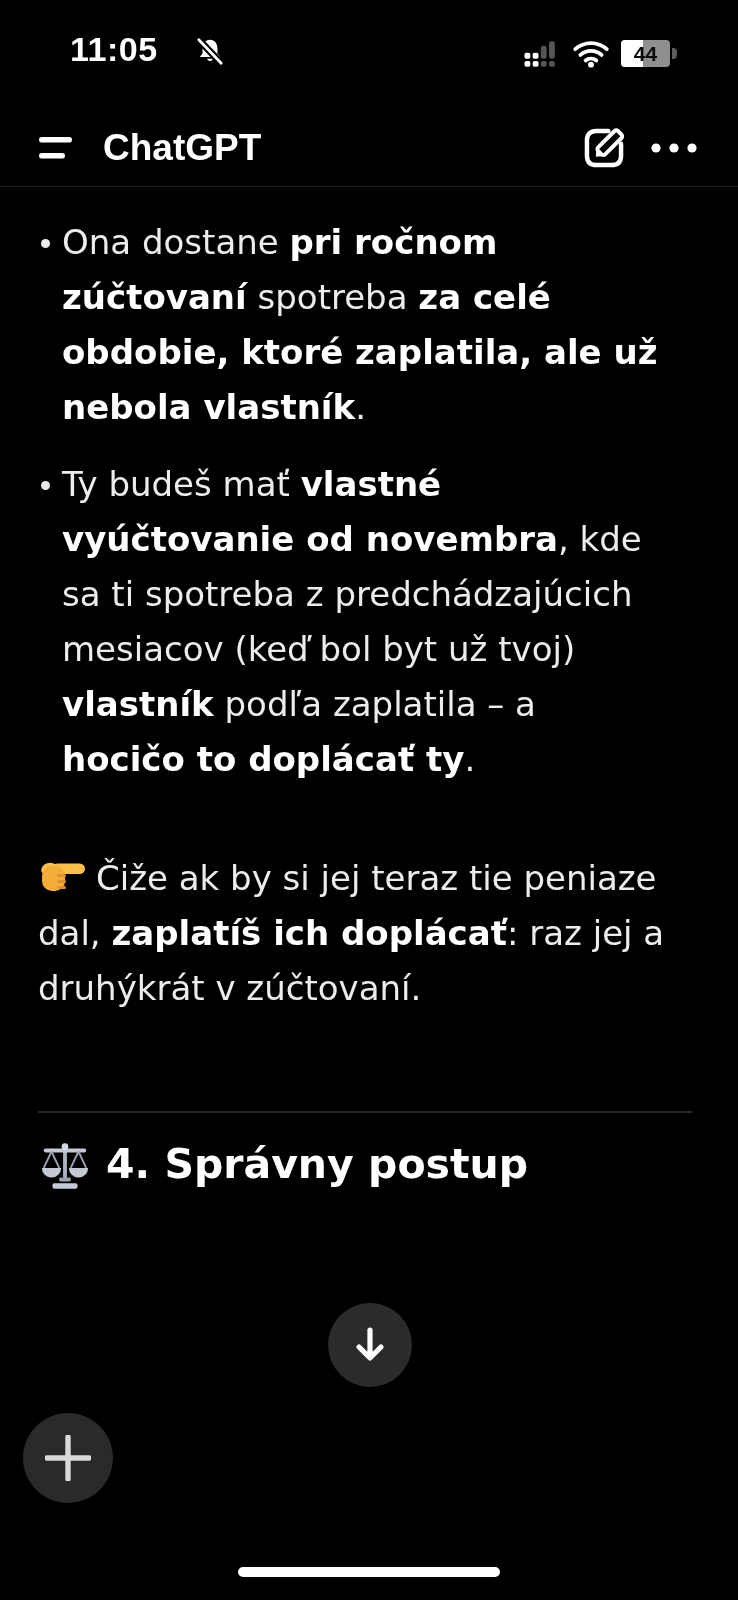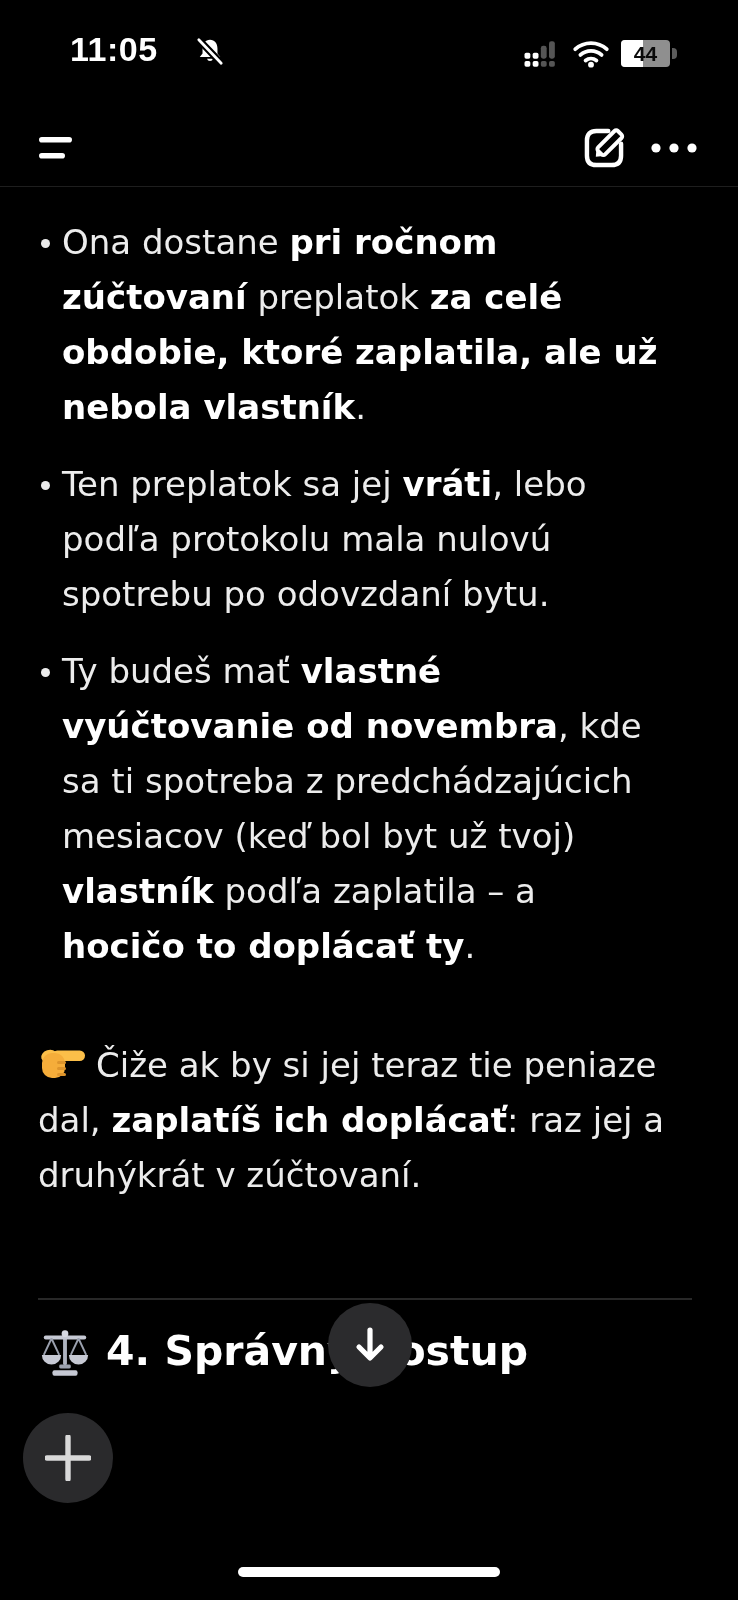--- a/index.html
+++ b/index.html
@@ -111,20 +111,21 @@
     <span class="sb-batt-nub"></span>
   </div>
 
   <div class="header">
     <button class="menu-btn">
       <svg viewBox="0 0 34 24" width="34" height="24">
         <rect x="0" y="1" width="33" height="5.6" rx="2.8" fill="#fff"></rect>
         <rect x="0" y="17" width="26" height="5.6" rx="2.8" fill="#fff"></rect>
       </svg>
     </button>
+    <div class="header-title">ChatGPT</div>
     <button class="compose-btn">
       <svg viewBox="0 0 34 34" width="58" height="58">
         <path d="M19.5 7 H12.5 C8.9 7 7 8.9 7 12.5 v9 C7 25.1 8.9 27 12.5 27 h9 c3.6 0 5.5 -1.9 5.5 -5.5 v-7" fill="none" stroke="#fff" stroke-width="2.6" stroke-linecap="round"></path>
         <line x1="14.6" y1="19.8" x2="26.2" y2="8.0" stroke="#000" stroke-width="8"></line>
         <g transform="rotate(-45 20.4 13.9)">
           <rect x="12.2" y="11" width="16.4" height="5.8" rx="1.4" fill="none" stroke="#fff" stroke-width="2.3"></rect>
           <path d="M12.2 11 l-3.4 2.9 l3.4 2.9 Z" fill="#fff"></path>
         </g>
       </svg>
     </button>
@@ -133,26 +134,23 @@
         <circle cx="5" cy="5" r="4.6" fill="#fff"></circle>
         <circle cx="23" cy="5" r="4.6" fill="#fff"></circle>
         <circle cx="41" cy="5" r="4.6" fill="#fff"></circle>
       </svg>
     </button>
   </div>
 
   <div class="chat">
     <ul class="msg-list">
       <li><span class="rich"><span>Ona dostane </span><span class="b">pri ročnom
-zúčtovaní</span><span> preplatok </span><span class="b">za celé
+zúčtovaní</span><span> spotreba </span><span class="b">za celé
 obdobie, ktoré zaplatila, ale už
 nebola vlastník</span><span>.</span></span></li>
-      <li><span class="rich"><span>Ten preplatok sa jej </span><span class="b">vráti</span><span>, lebo
-podľa protokolu mala nulovú
-spotrebu po odovzdaní bytu.</span></span></li>
       <li><span class="rich"><span>Ty budeš mať </span><span class="b">vlastné
 vyúčtovanie od novembra</span><span>, kde
 sa ti spotreba z predchádzajúcich
 mesiacov (keď bol byt už tvoj)
 </span><span class="b">vlastník</span><span> podľa zaplatila – a
 </span><span class="b">hocičo to doplácať ty</span><span>.</span></span></li>
     </ul>
 
     <p class="pointer-par"><span class="emoji-hand"><svg viewBox="0 0 48 40" width="48" height="40">
         <ellipse cx="11" cy="13" rx="8" ry="6" fill="#fcbf49" transform="rotate(-18 11 13)"></ellipse>

